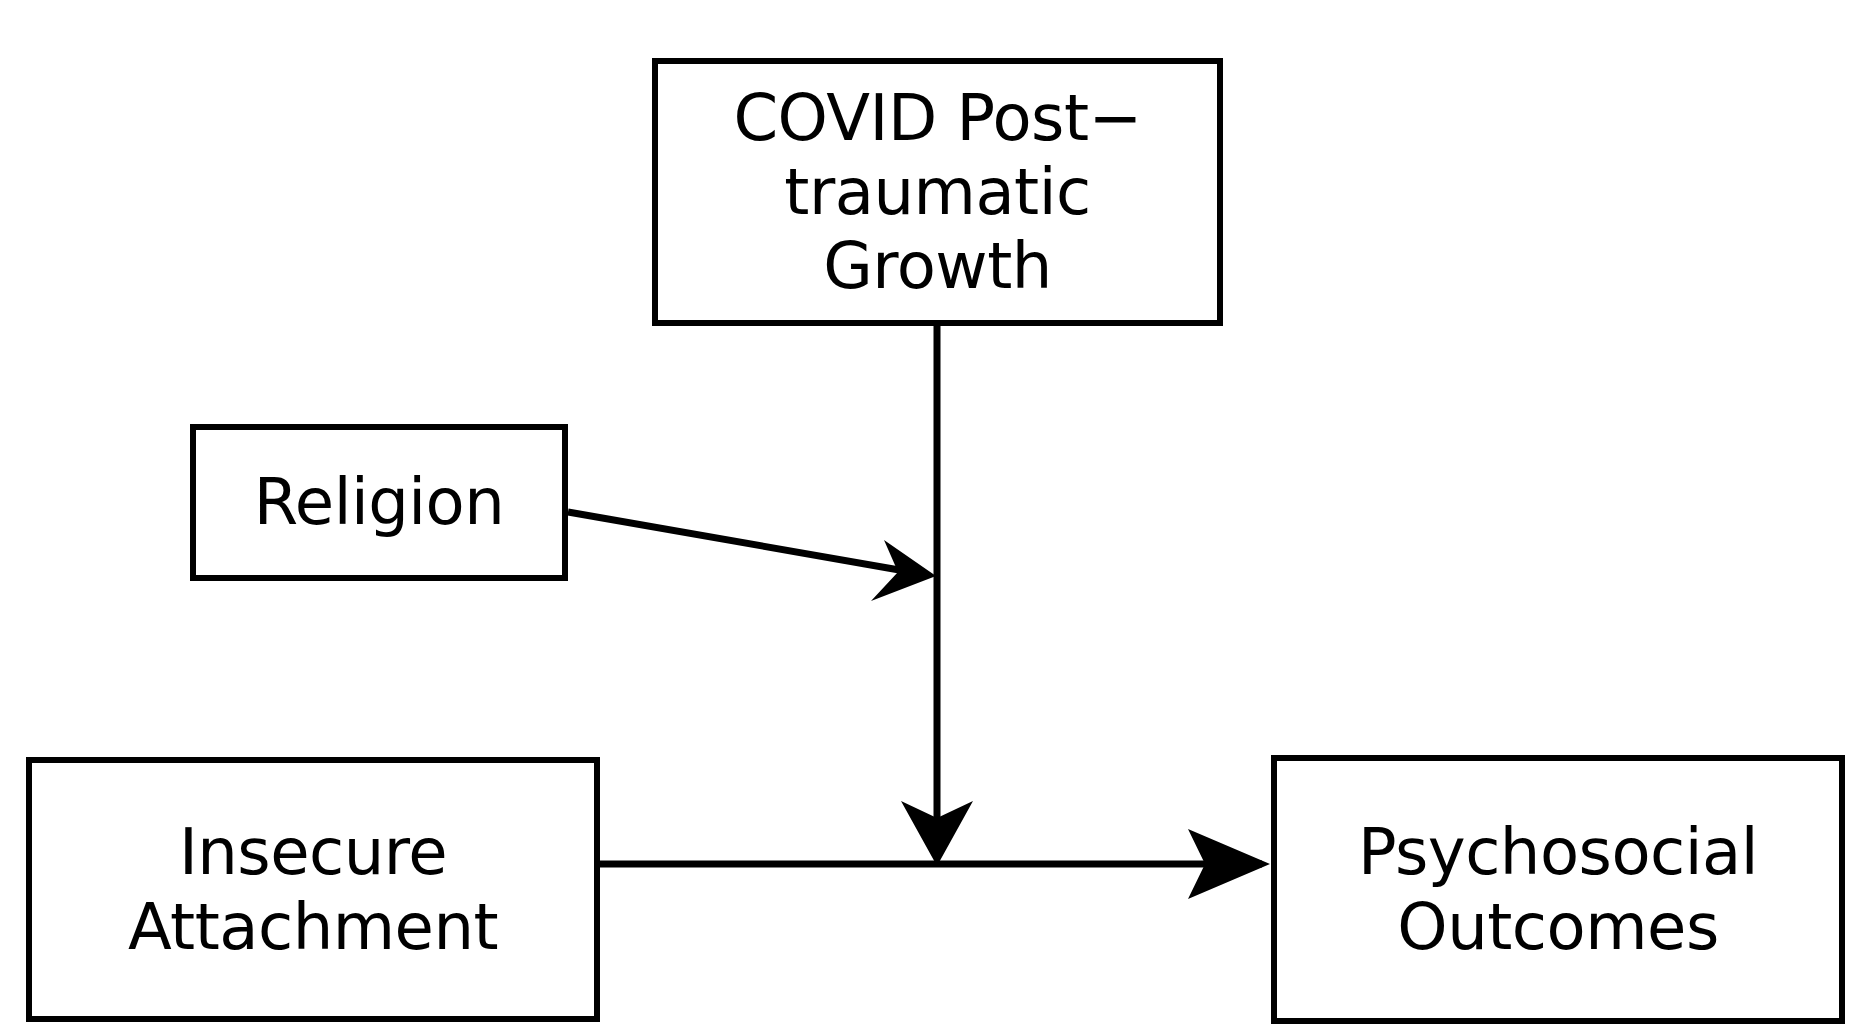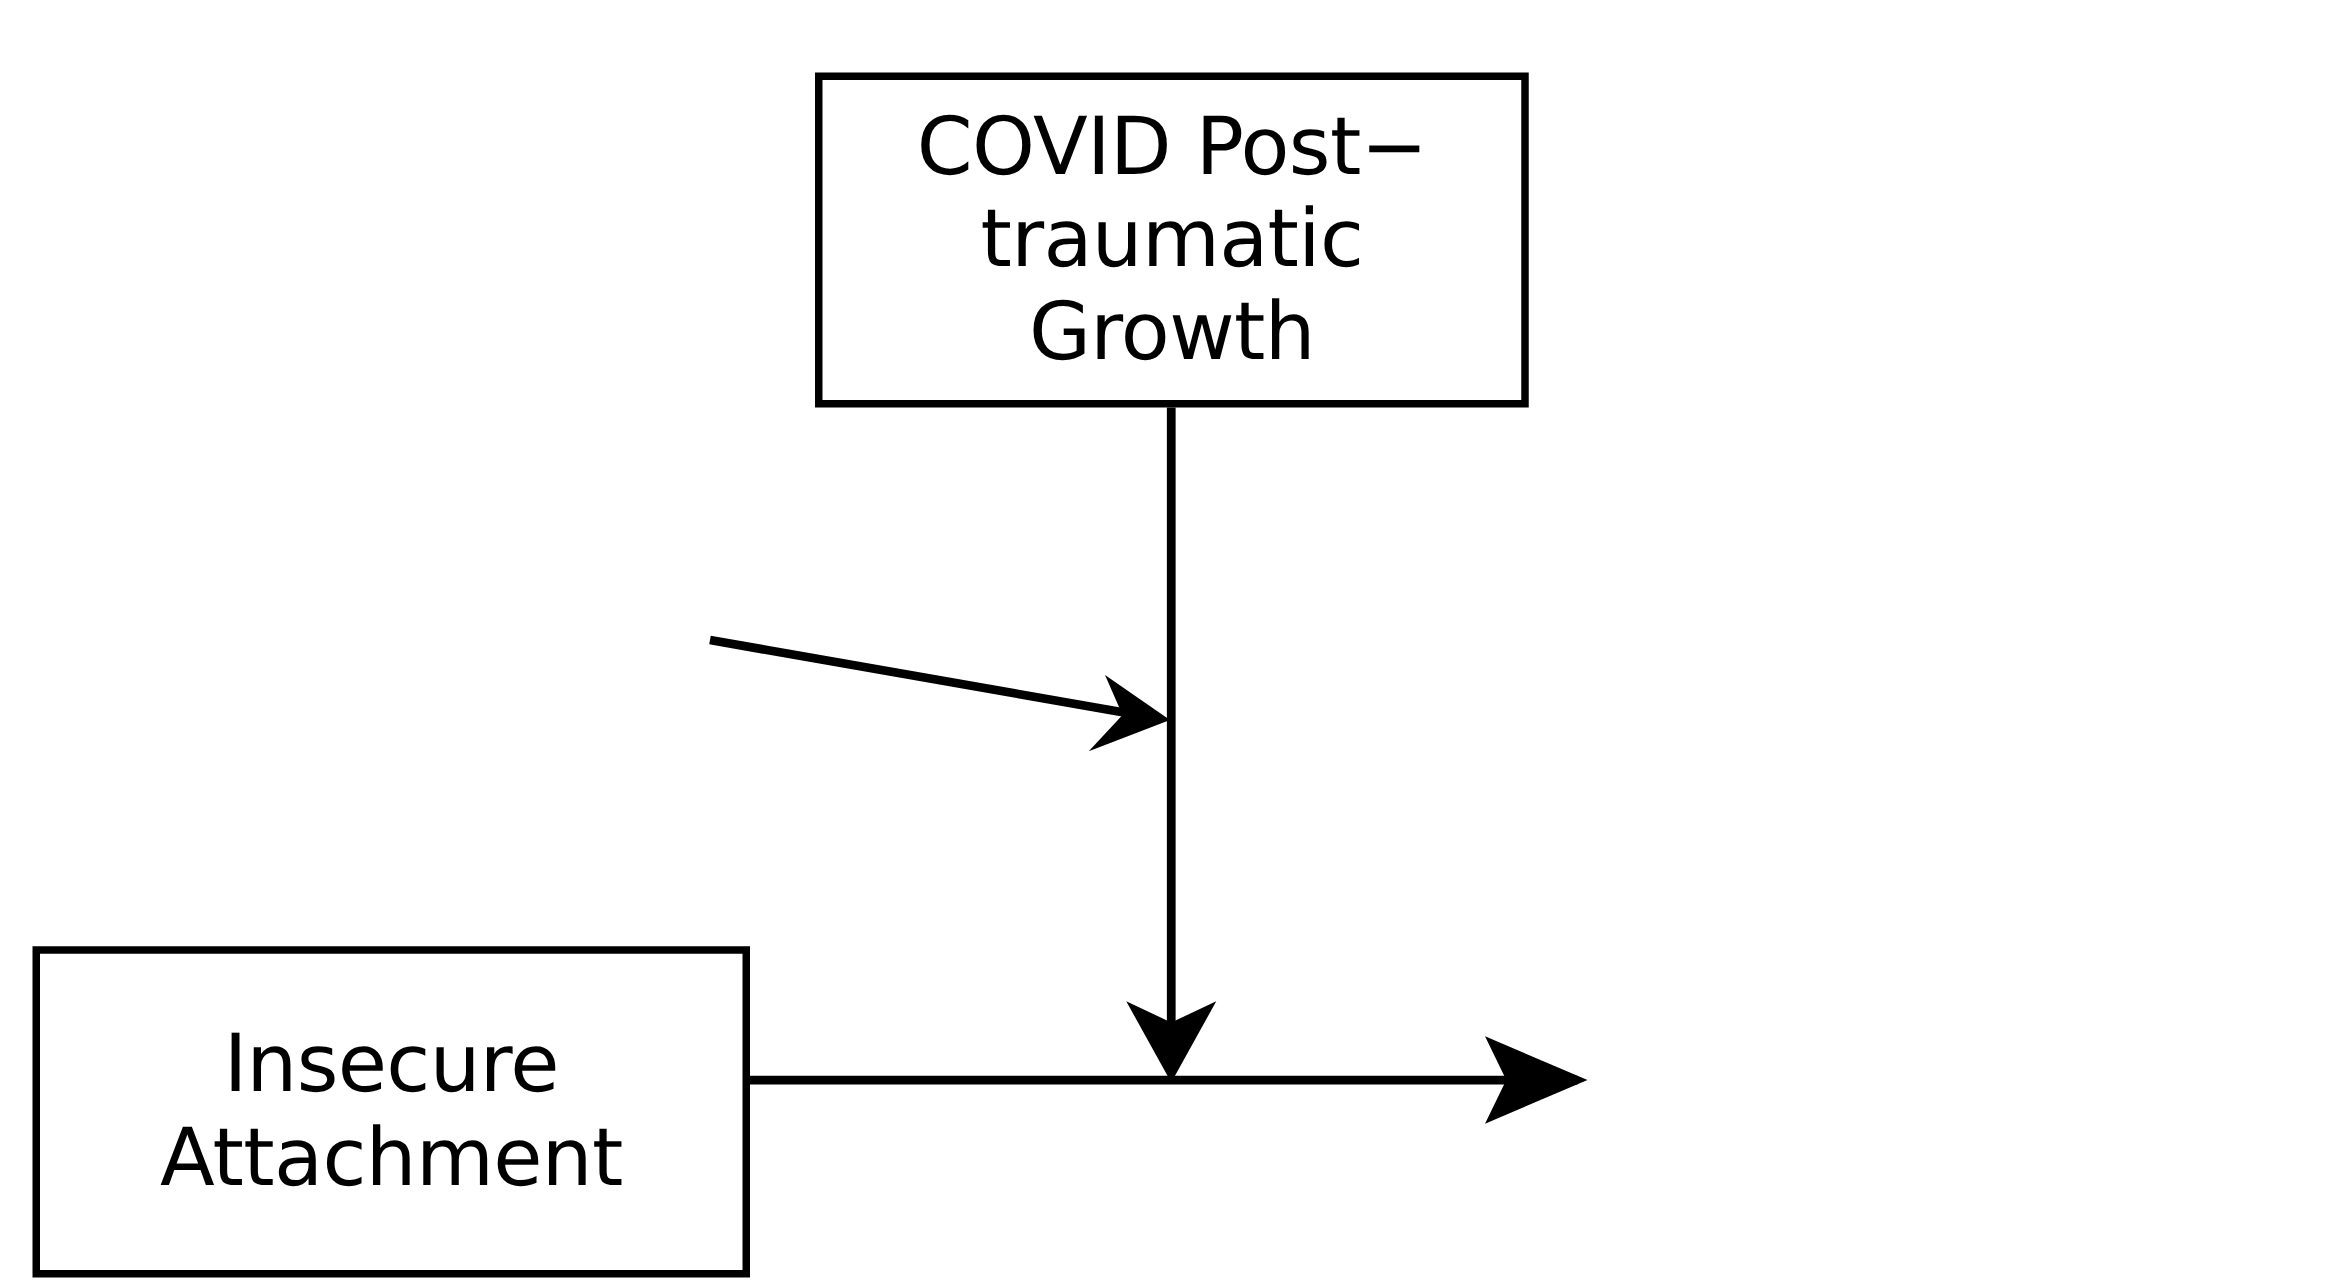--- a/index.html
+++ b/index.html
@@ -95,20 +95,27 @@
       <path d="M 936 576 L 884 540 L 898 572 L 871 601 Z" fill="#000000"></path>
     </g>
 
   </svg>
 
   <div class="node-box" id="node-covid-ptg">
     <span class="node-label">COVID Post−
 traumatic Growth</span>
   </div>
 
+  <div class="node-box" id="node-religion">
+    <span class="node-label">Religion</span>
+  </div>
 
   <div class="node-box" id="node-insecure-attachment">
     <span class="node-label">Insecure
 Attachment</span>
   </div>
 
+  <div class="node-box" id="node-psychosocial-outcomes">
+    <span class="node-label">Psychosocial
+Outcomes</span>
+  </div>
 
 </div>
 
 </body></html>

